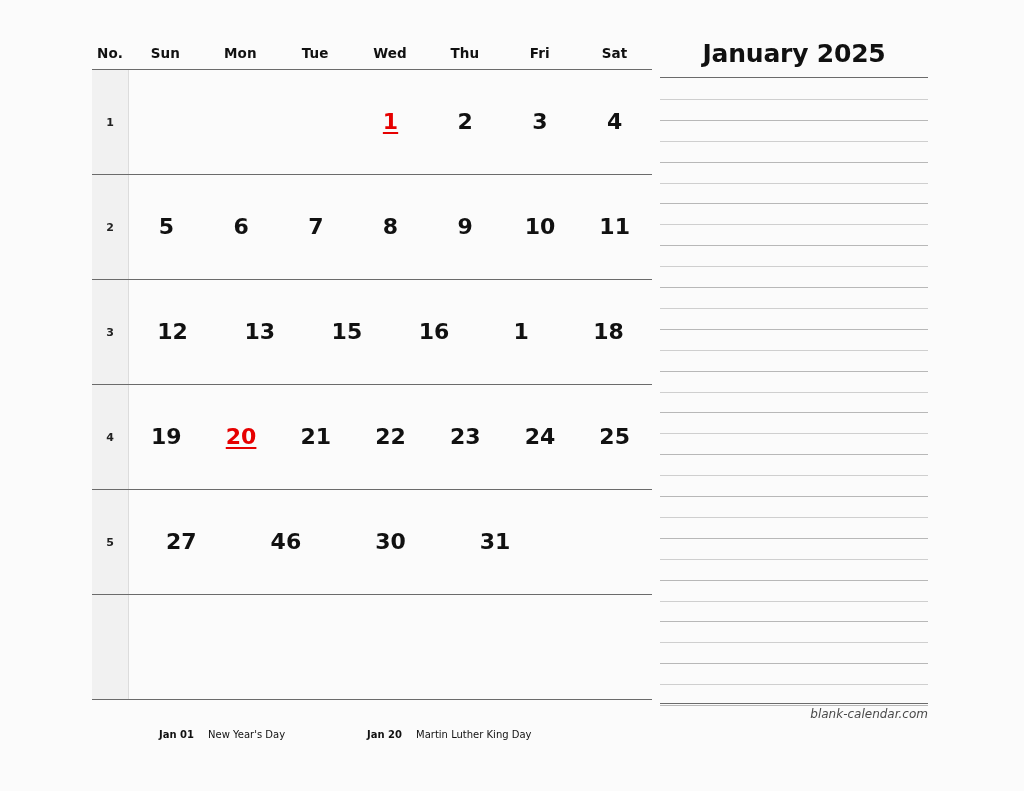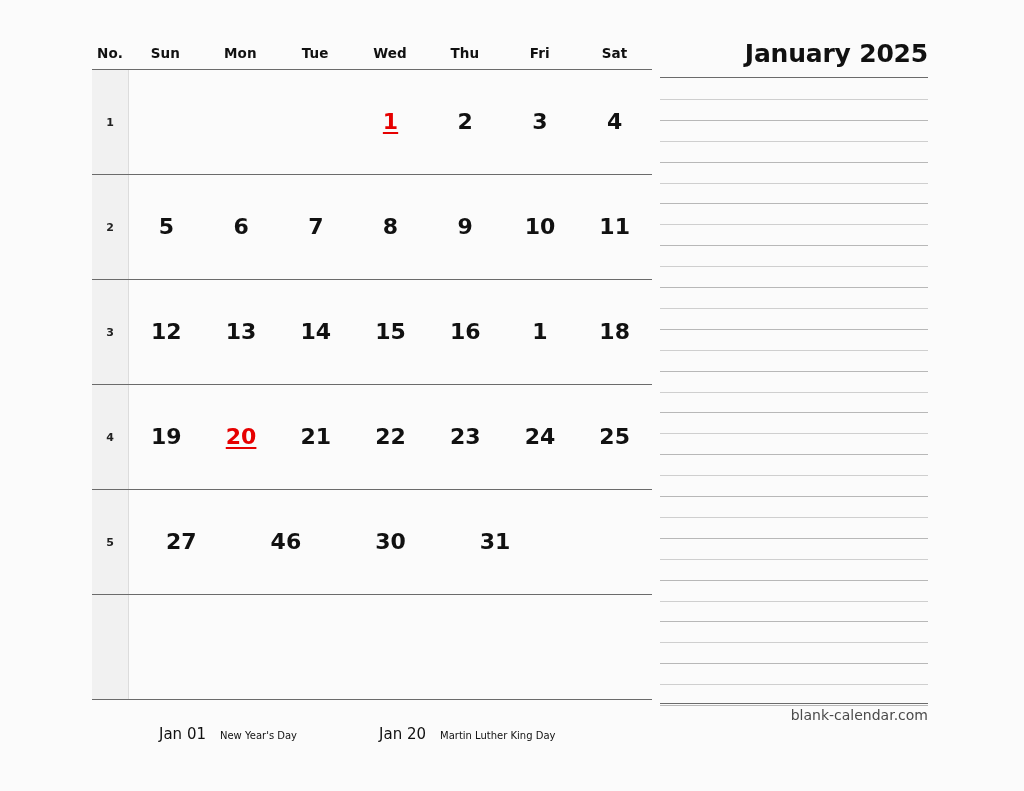--- a/index.html
+++ b/index.html
@@ -109,21 +109,21 @@
     left: 660px;
     top: 36px;
     width: 268px;
     height: 670px;
   }
 
   #month-title {
     font-size: 25px;
     font-weight: bold;
     color: #111111;
-    text-align: right;
+    text-align: center;
     line-height: 36px;
     height: 36px;
     letter-spacing: -0.2px;
   }
 
   #notes-top-rule {
     border-top: 1.6px solid #6b6b6b;
     height: 0;
     margin-top: 5px;
   }
@@ -151,45 +151,46 @@
     height: 0;
     border-top: 1.6px solid #6b6b6b;
   }
 
   #watermark {
     position: absolute;
     left: 0;
     top: 671px;
     width: 268px;
     text-align: right;
-    font-size: 14px;
+    font-size: 12px;
     color: #4a4a4a;
     font-family: "DejaVu Sans", "Liberation Sans", sans-serif;
+    font-style: italic;
   }
 
   
   #holiday-footer {
     position: absolute;
     left: 92px;
     top: 722px;
     width: 560px;
     height: 24px;
     display: flex;
     align-items: center;
   }
   .holiday-entry {
     display: flex;
     align-items: baseline;
     white-space: nowrap;
   }
   .holiday-entry.first { margin-left: 67px; }
   .holiday-entry.second { margin-left: 82px; justify-content: flex-end; }
   .holiday-date {
-    font-size: 15px;
-    font-weight: normal;
+    font-size: 10px;
+    font-weight: bold;
     color: #111111;
     margin-right: 14px;
   }
   .holiday-name {
     font-size: 10px;
     font-weight: normal;
     color: #111111;
   }
 </style>
 </head>
@@ -230,21 +231,20 @@
           <div class="day-cell">7</div>
           <div class="day-cell">8</div>
           <div class="day-cell">9</div>
           <div class="day-cell">10</div>
           <div class="day-cell">11</div>
         </div>
         <div class="week-row">
           <div class="no-cell">3</div>
           <div class="day-cell">12</div>
           <div class="day-cell">13</div>
-          <div class="day-cell">14</div>
           <div class="day-cell">15</div>
           <div class="day-cell">16</div>
           <div class="day-cell">1</div>
           <div class="day-cell">18</div>
         </div>
         <div class="week-row">
           <div class="no-cell">4</div>
           <div class="day-cell">19</div>
           <div class="day-cell holiday">20</div>
           <div class="day-cell">21</div>

